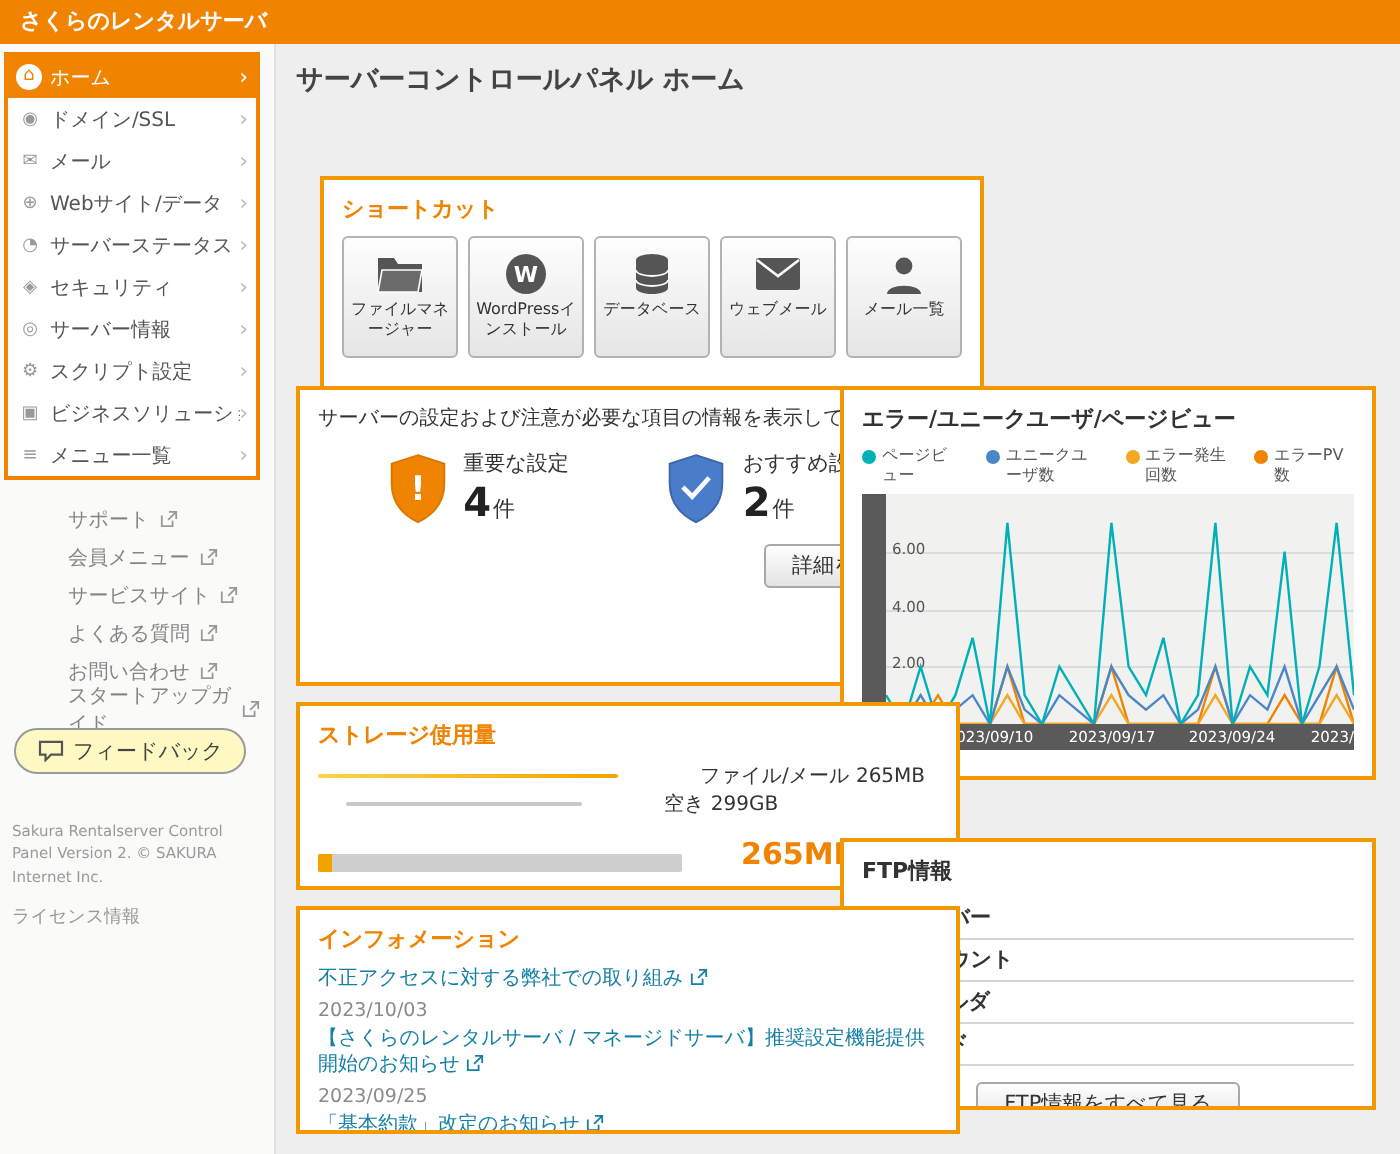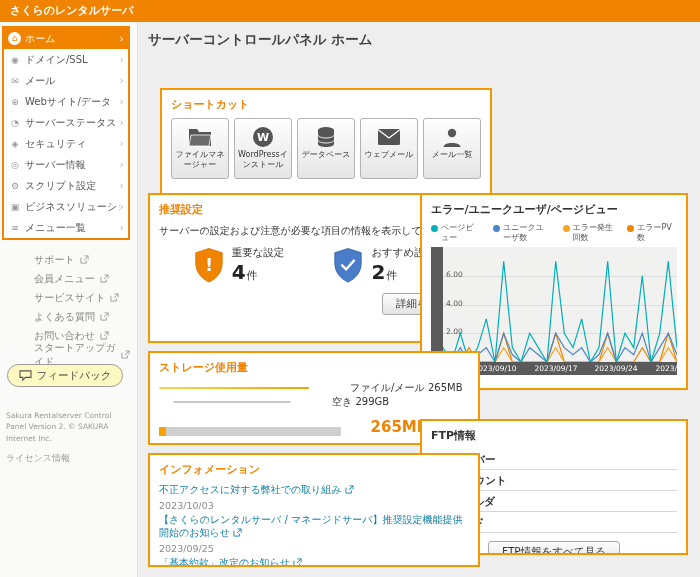--- a/index.html
+++ b/index.html
@@ -257,21 +257,20 @@
             <circle cx="11" cy="7" r="4.2" fill="#555"></circle>
             <path d="M2.5 21c0-5.5 17-5.5 17 0z" fill="#555"></path>
           </svg>
       </span>
       <span class="sc-label">メール一覧</span>
     </button>
   </div>
 </div>
 
 <div class="panel" id="recommended">
-  <div class="ptitle">推奨設定</div>
   <div class="desc">サーバーの設定および注意が必要な項目の情報を表示しています。</div>
   <div class="shield-row">
     <div class="shield-group">
       <svg width="32" height="37" viewBox="0 0 34 38">
           <path d="M17 1L31 5.5V16c0 10-5.6 16.6-14 20.6C8.6 32.6 3 26 3 16V5.5z" fill="#f08300" stroke="#d97800" stroke-width="1"></path>
           <text x="17" y="25" text-anchor="middle" font-size="18" font-weight="bold" fill="#fff" font-family="DejaVu Sans,sans-serif">!</text>
         </svg>
       <div>
         <div class="sg-label">重要な設定</div>
         <div class="sg-count"><span class="num">4</span><span class="unit">件</span></div>

